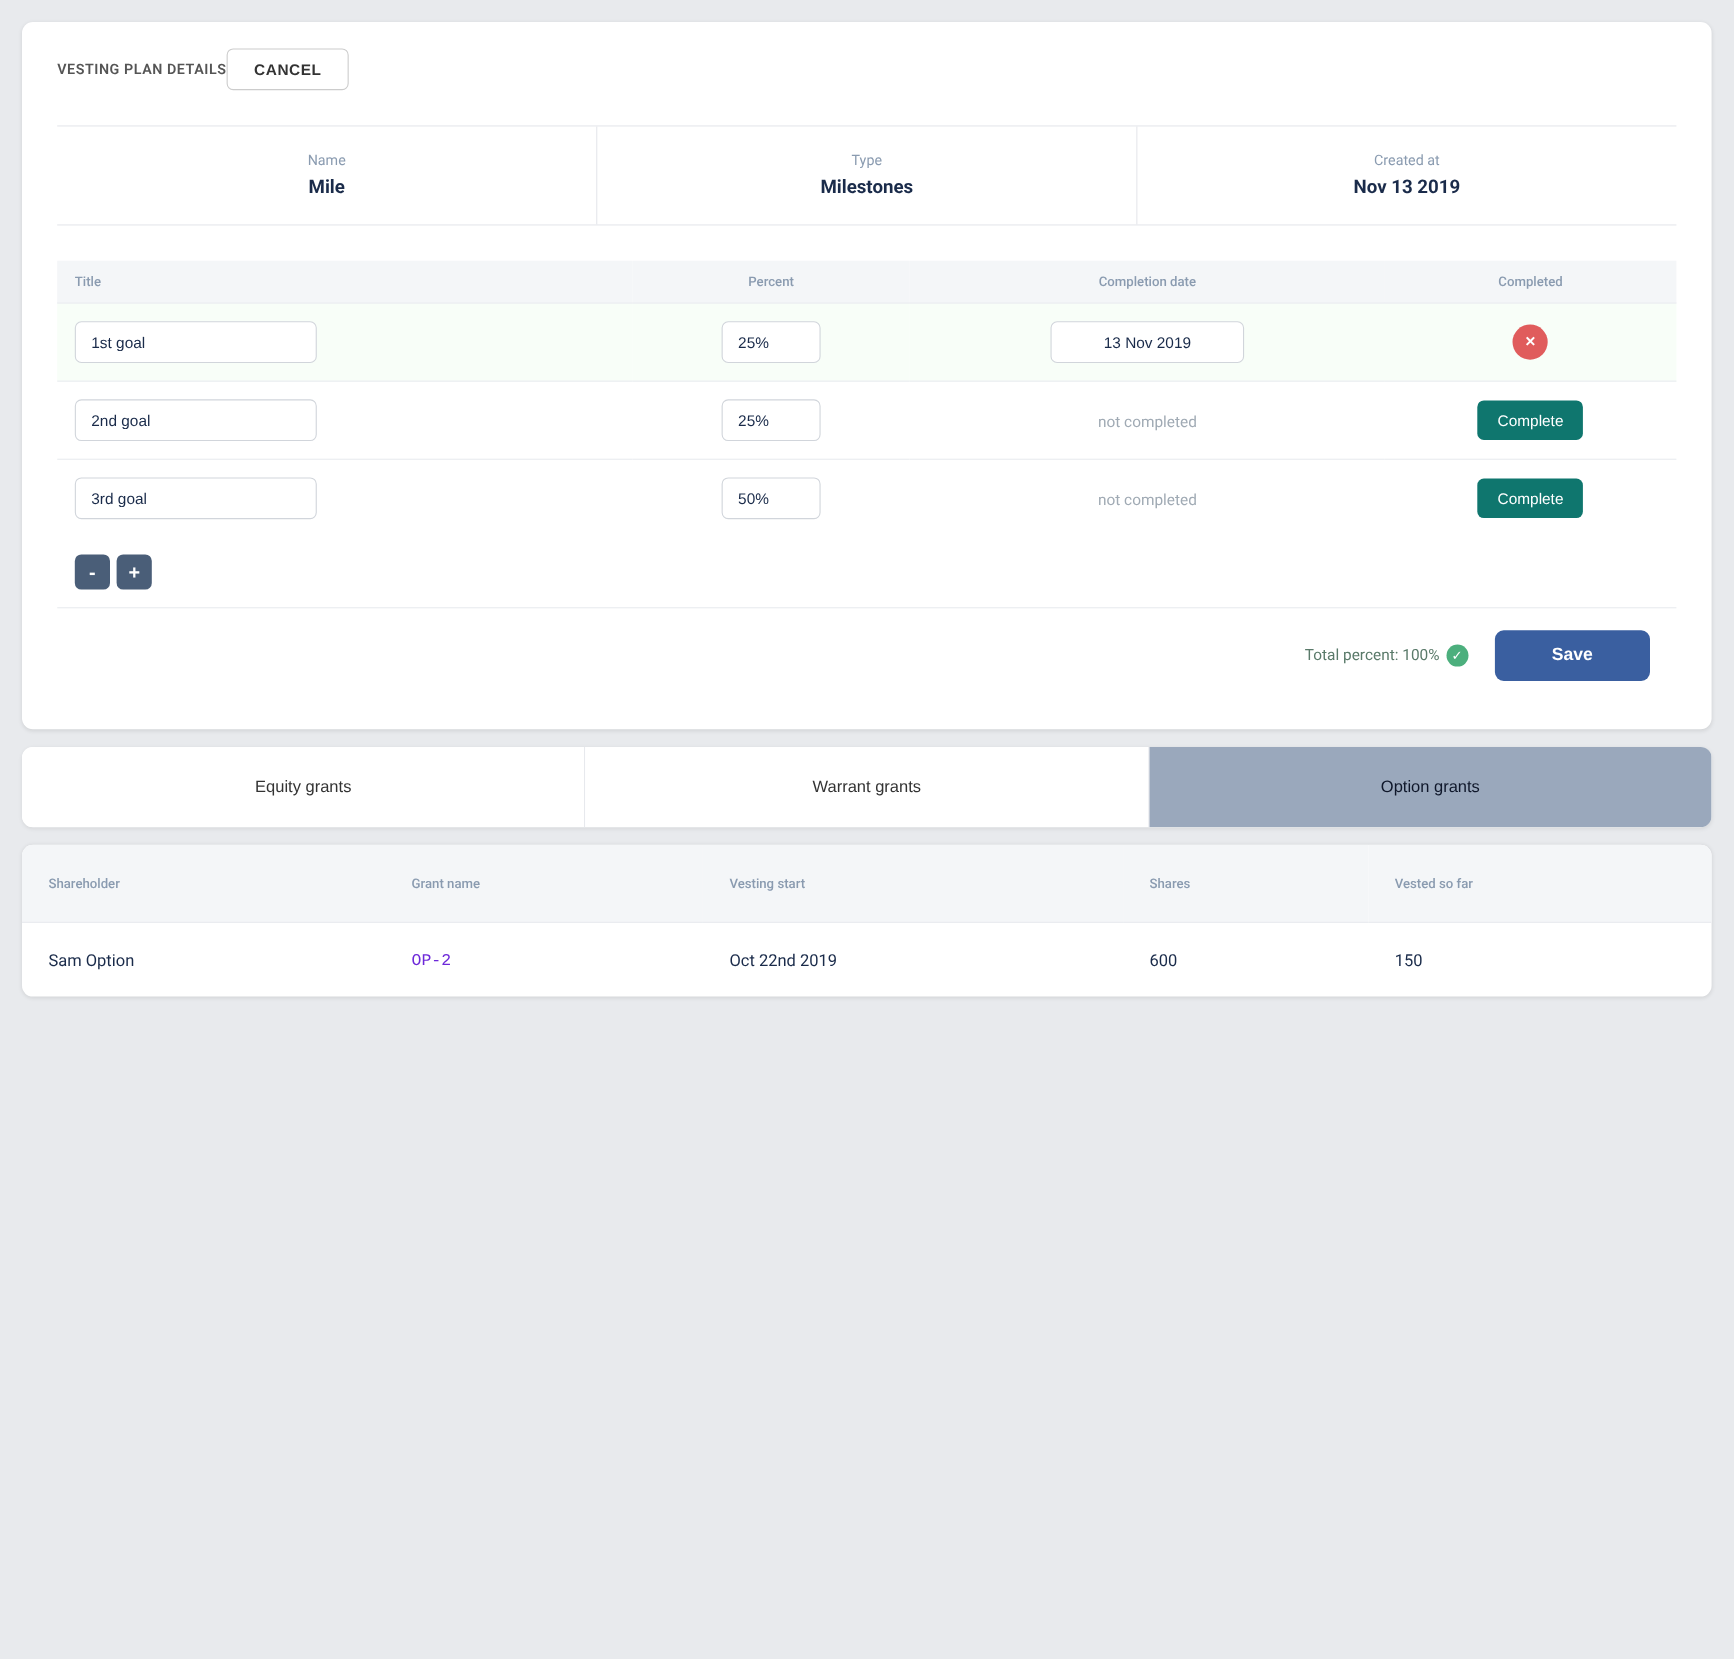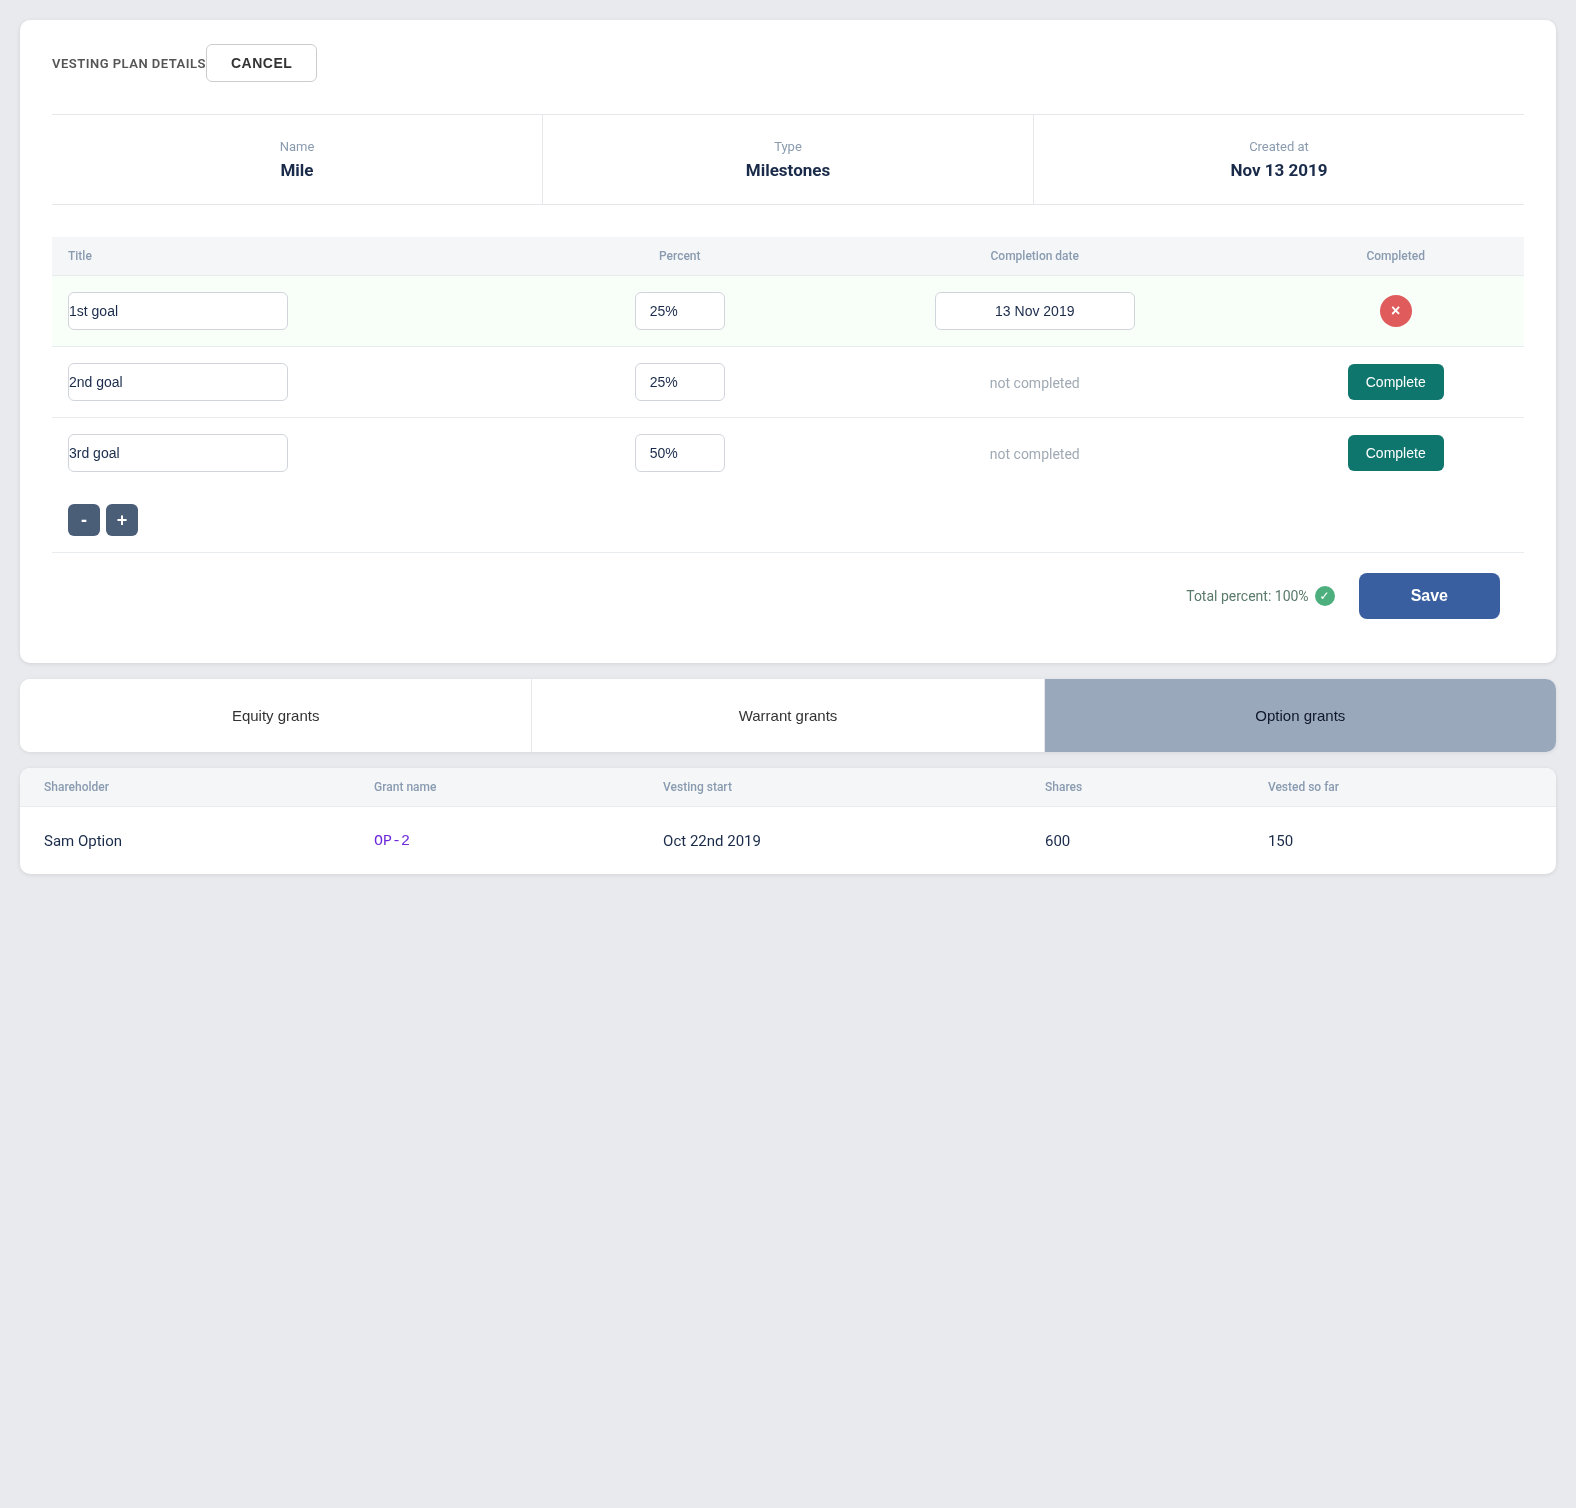--- a/index.html
+++ b/index.html
@@ -87,21 +87,21 @@
     .milestones-table td {
       padding: 16px;
       border-top: 1px solid #e9ecef;
       vertical-align: middle;
     }
     .milestone-row-highlight { background: #f8fef8; }
     .milestone-row-normal { background: #fff; }
     .milestone-input {
       border: 1.5px solid #d1d5db;
       border-radius: 6px;
-      padding: 10px 0;
+      padding: 10px 14px;
       font-size: 14px;
       color: #1a2b4a;
       width: 220px;
       outline: none;
     }
     .percent-input {
       border: 1.5px solid #d1d5db;
       border-radius: 6px;
       padding: 10px 14px;
       font-size: 14px;
@@ -109,21 +109,21 @@
       width: 90px;
       text-align: left;
       outline: none;
     }
     .date-input {
       border: 1.5px solid #d1d5db;
       border-radius: 6px;
       padding: 10px 14px;
       font-size: 14px;
       color: #1a2b4a;
-      width: 200px;
+      width: 176px;
       text-align: center;
       outline: none;
     }
     .col-center { text-align: center; }
     .col-completed { text-align: center; }
     .not-completed-text {
       color: #a0aab4;
       font-size: 14px;
     }
     .complete-btn {
@@ -236,21 +236,21 @@
     }
     .grants-table {
       width: 100%;
       border-collapse: collapse;
     }
     .grants-table th {
       background: #f4f6f8;
       font-size: 12px;
       font-weight: 500;
       color: #8a9bb0;
-      padding: 12px 24px;
+      padding: 28px 24px;
       text-align: left;
     }
     .grants-table td {
       padding: 24px;
       border-top: 1px solid #e9ecef;
       font-size: 15px;
       color: #1a2b4a;
     }
     .grant-link {
       color: #6d28d9;

